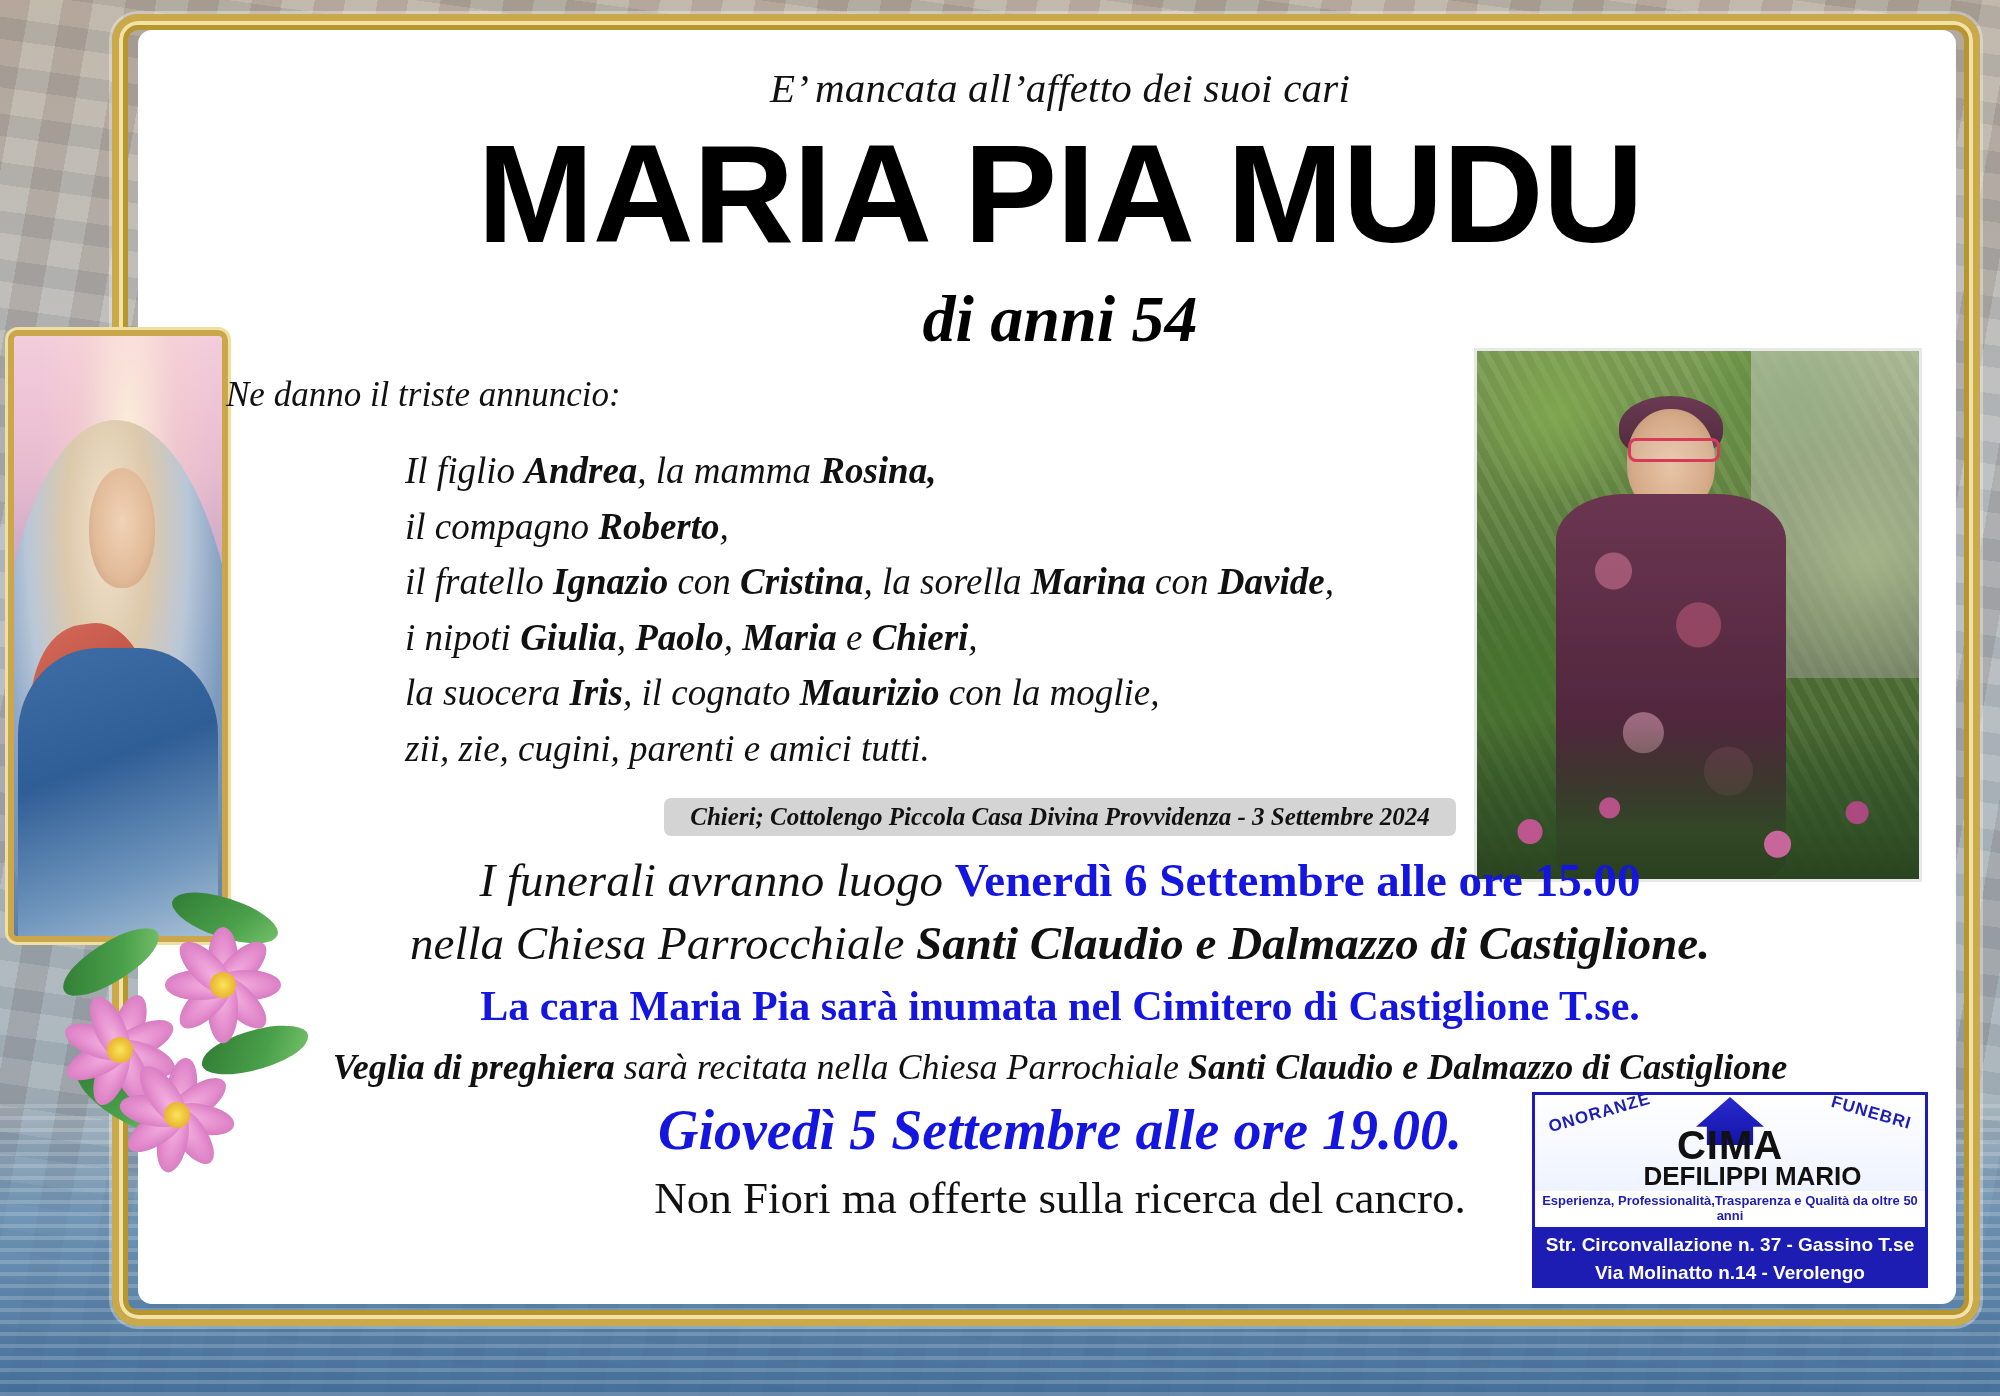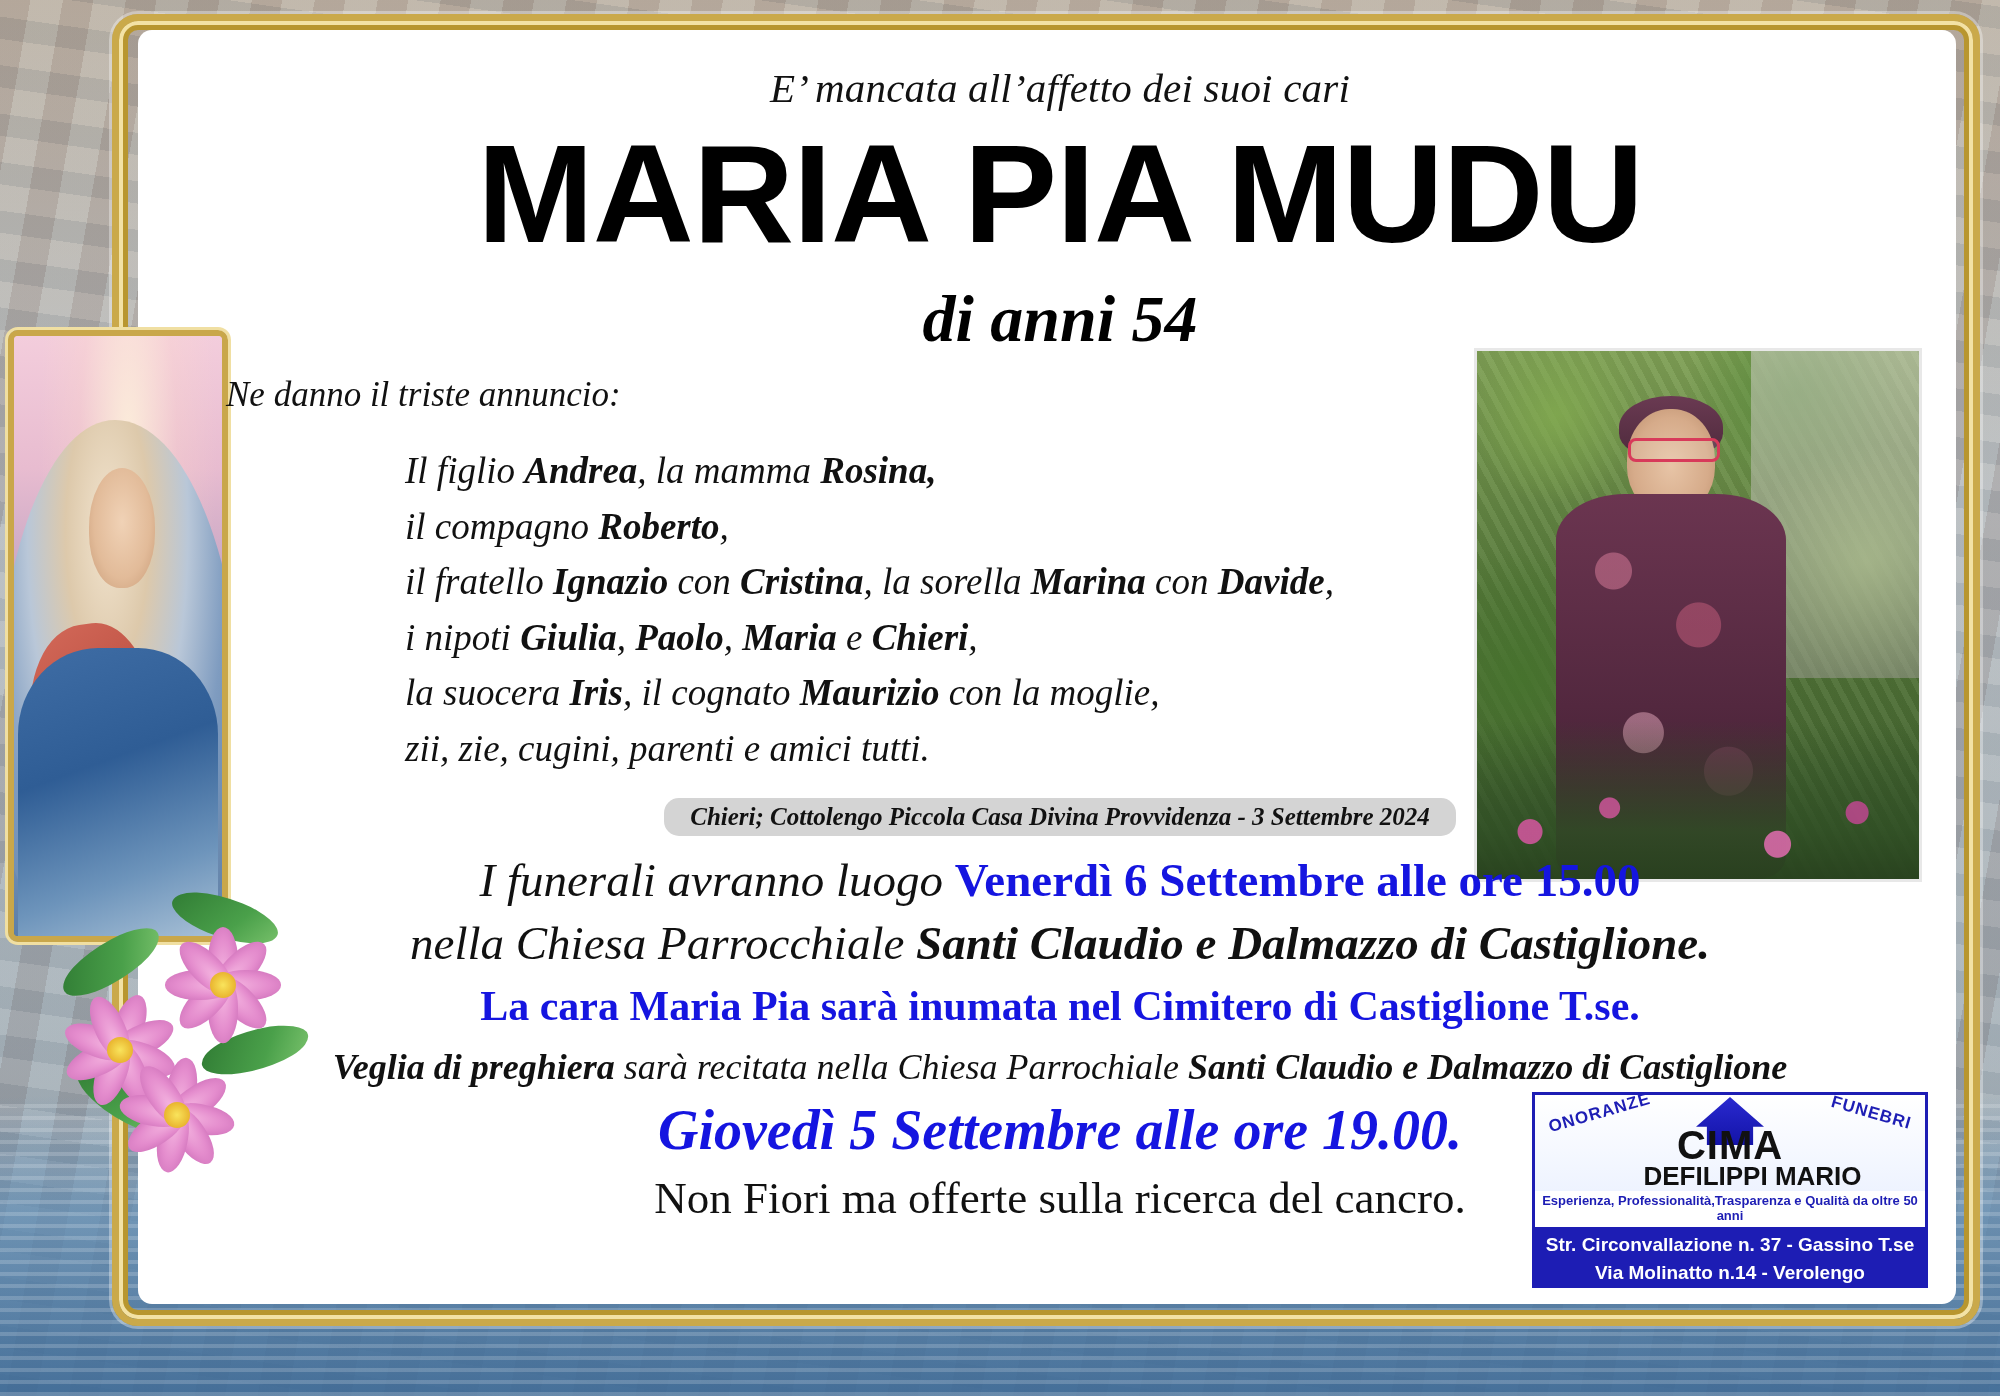--- a/index.html
+++ b/index.html
@@ -243,21 +243,21 @@
 
   .place-bar {
     margin: 22px auto 0;
     display: inline-block;
     background: #d4d4d4;
     color: #111;
     font-size: 25px;
     font-style: italic;
     font-weight: 700;
     padding: 5px 26px;
-    border-radius: 15px;
+    border-radius: 7px;
   }
 
   .funeral {
     margin-top: 16px;
     font-size: 47px;
     font-style: italic;
     color: #111;
     line-height: 1.22;
     white-space: nowrap;
   }

